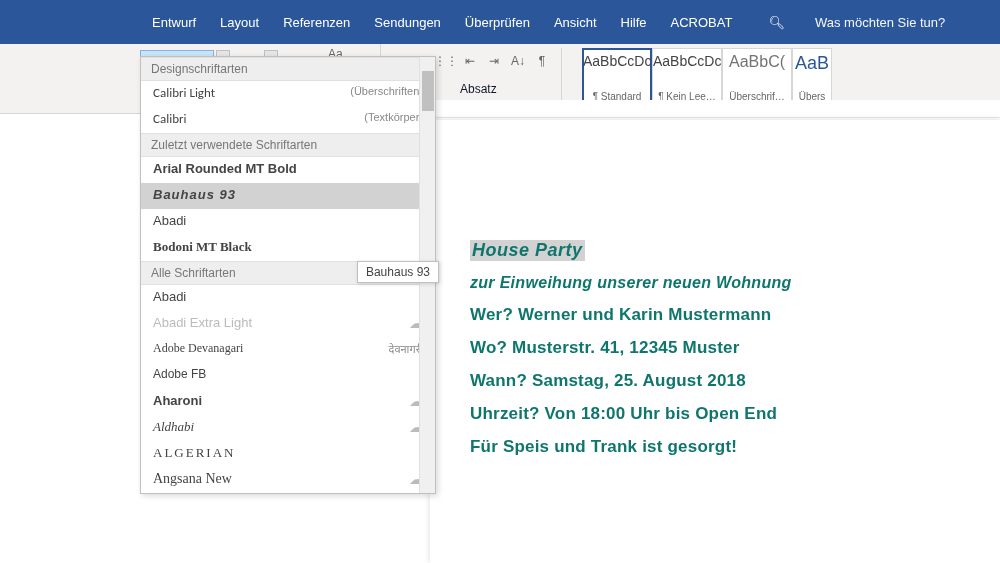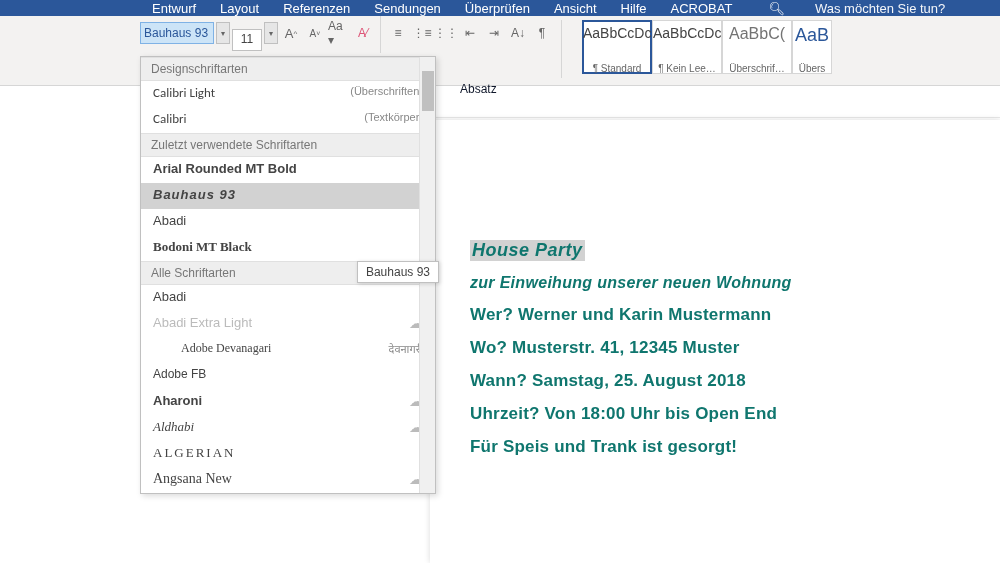--- a/index.html
+++ b/index.html
@@ -11,21 +11,21 @@
     height: 563px;
     overflow: hidden;
     position: relative;
     color: #444;
   }
 
   
   .ribbon-menu {
     background: #2b579a;
     color: #fff;
-    height: 16px;
+    height: 44px;
     display: flex;
     align-items: center;
     padding: 0 0 0 140px;
     gap: 0;
   }
   .ribbon-menu span {
     padding: 0 12px;
     font-size: 13px;
     cursor: default;
   }
@@ -223,21 +223,21 @@
   }
 
   
   .f-calibri-light { font-family: Calibri, sans-serif; font-weight: 300; }
   .f-calibri { font-family: Calibri, sans-serif; }
   .f-arialrounded { font-family: "Arial Rounded MT Bold", Arial, sans-serif; font-weight: bold; }
   .f-bauhaus { font-family: "Bauhaus 93", "Arial Black", sans-serif; font-weight: 900; font-style: italic; letter-spacing: 1px;}
   .f-abadi { font-family: Arial, sans-serif; }
   .f-bodoni { font-family: "Bodoni MT Black", Georgia, serif; font-weight: 900; }
   .f-abadiextra { font-family: Arial, sans-serif; font-weight: 200; color: #bbb; }
-  .f-adobedevan { font-family: Georgia, serif; font-size: 12px; margin-left: 28px; }
+  .f-adobedevan { font-family: Georgia, serif; font-size: 12px; }
   .f-agencyfb { font-family: "Agency FB", Arial, sans-serif; font-stretch: condensed; font-size: 12px;}
   .f-aharoni { font-family: Arial, sans-serif; font-weight: bold; }
   .f-aldhabi { font-family: Georgia, serif; font-style: italic; }
   .f-algerian { font-family: "Algerian", Georgia, serif; font-variant: small-caps; letter-spacing: 2px;}
   .f-angsana { font-family: "Times New Roman", serif; font-size: 14px; }
 </style>
 </head>
 <body>
 
 <div class="ribbon-menu">

